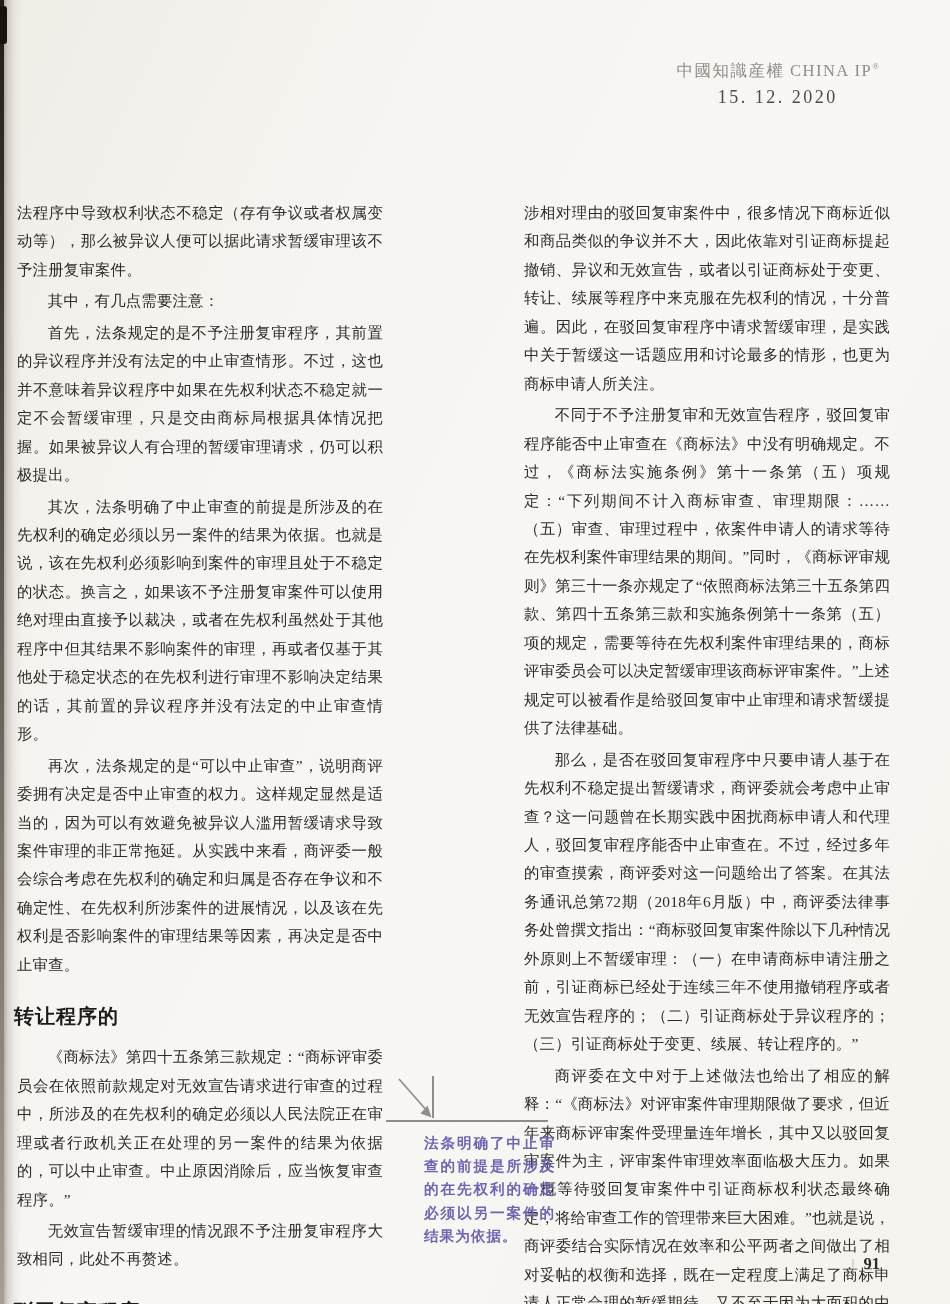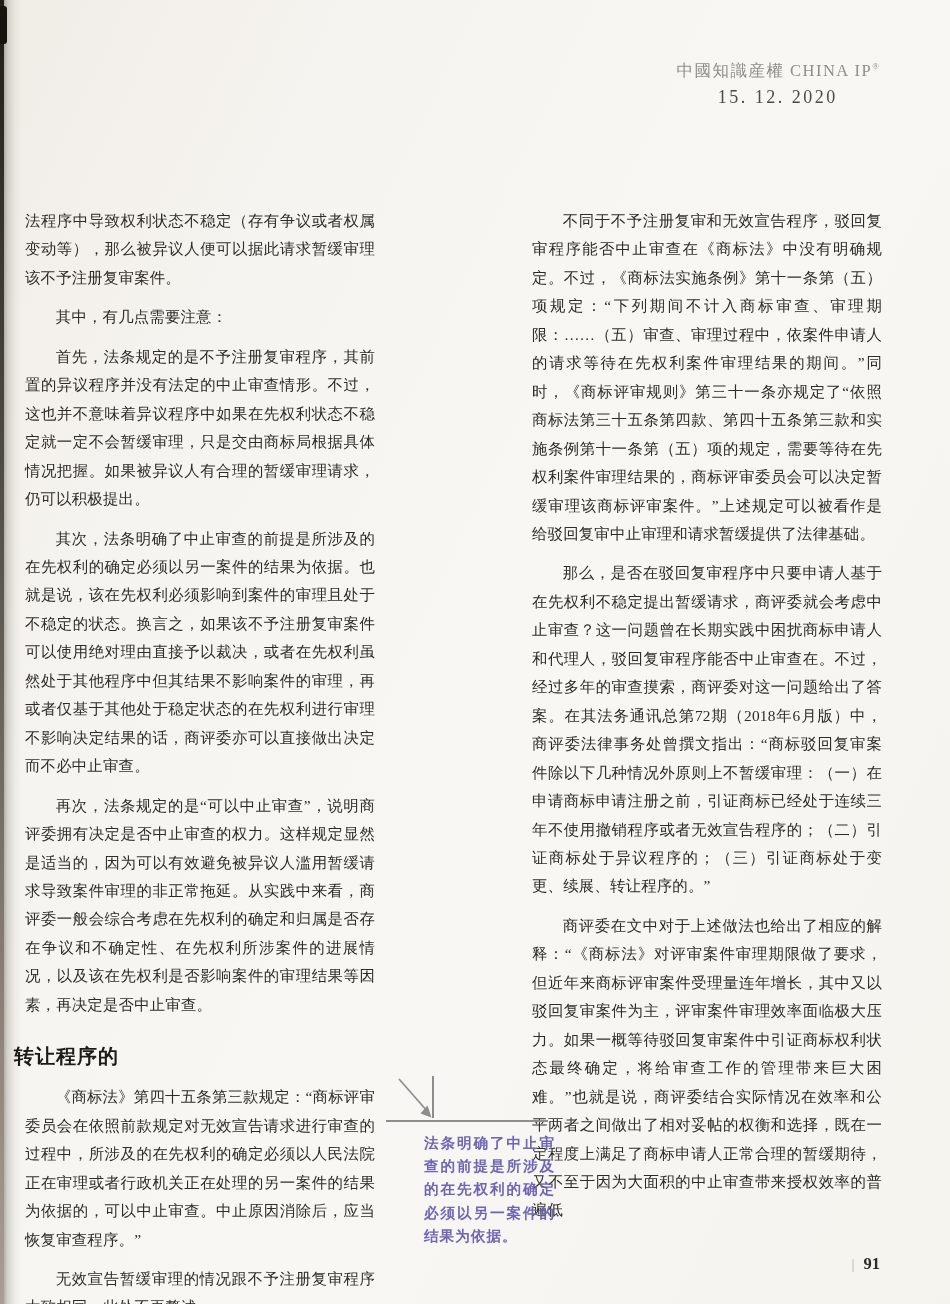--- a/index.html
+++ b/index.html
@@ -16,21 +16,21 @@
   .corner-mark{position:absolute;left:0;top:6px;width:7px;height:38px;background:#17130e;border-radius:0 3px 3px 0;}
   
   .header{position:absolute;right:71px;top:60px;text-align:right;}
   .magazine{font-size:16.5px;color:#8f8d89;letter-spacing:1.5px;text-align:center;}
   .reg{font-size:9px;vertical-align:7px;color:#8f8d89;letter-spacing:0;}
   .date{font-size:18px;color:#4d4b48;letter-spacing:2.5px;margin-top:5px;text-align:center;}
   
   .col{position:absolute;top:196px;width:372px;text-align:justify;}
   .col-left{left:14px;}
   .col-right{left:521px;}
-  p.body{margin:11px;font-size:15.4px;line-height:28.45px;text-indent:2em;letter-spacing:0.2px;
+  p.body{margin:3px;font-size:15.4px;line-height:28.45px;text-indent:2em;letter-spacing:0.2px;
     text-justify:inter-ideograph;}
   p.body.cont{text-indent:0;}
   h2.section{font-family:"DejaVu Sans","Liberation Sans",sans-serif;font-weight:bold;
     font-size:20px;color:#1d1b18;margin:24px 0 13px;letter-spacing:1px;text-align:left;}
   
   .callout{position:absolute;left:392px;top:1131px;width:131px;
     font-family:"DejaVu Sans","Liberation Sans",sans-serif;font-weight:bold;
     font-size:14.6px;line-height:23.2px;color:#6e65b4;text-align:justify;letter-spacing:1px;
     text-justify:inter-ideograph;margin-left:32px;}
   .arrow{position:absolute;left:384px;top:1046px;width:166px;height:80px;}
@@ -51,30 +51,31 @@
 
   <div class="header">
     <div class="magazine"><span>中國知識産權 CHINA IP</span><span class="reg">®</span></div>
     <div class="date">15. 12. 2020</div>
   </div>
 
   <div class="col col-left">
     <p class="body cont">法程序中导致权利状态不稳定（存有争议或者权属变动等），那么被异议人便可以据此请求暂缓审理该不予注册复审案件。</p>
     <p class="body">其中，有几点需要注意：</p>
     <p class="body">首先，法条规定的是不予注册复审程序，其前置的异议程序并没有法定的中止审查情形。不过，这也并不意味着异议程序中如果在先权利状态不稳定就一定不会暂缓审理，只是交由商标局根据具体情况把握。如果被异议人有合理的暂缓审理请求，仍可以积极提出。</p>
-    <p class="body">其次，法条明确了中止审查的前提是所涉及的在先权利的确定必须以另一案件的结果为依据。也就是说，该在先权利必须影响到案件的审理且处于不稳定的状态。换言之，如果该不予注册复审案件可以使用绝对理由直接予以裁决，或者在先权利虽然处于其他程序中但其结果不影响案件的审理，再或者仅基于其他处于稳定状态的在先权利进行审理不影响决定结果的话，商评委亦可以直接做出决定而不必中止审查。</p>
+    <p class="body">其次，法条明确了中止审查的前提是所涉及的在先权利的确定必须以另一案件的结果为依据。也就是说，该在先权利必须影响到案件的审理且处于不稳定的状态。换言之，如果该不予注册复审案件可以使用绝对理由直接予以裁决，或者在先权利虽然处于其他程序中但其结果不影响案件的审理，再或者仅基于其他处于稳定状态的在先权利进行审理不影响决定结果的话，其前置的异议程序并没有法定的中止审查情形。</p>
     <p class="body">再次，法条规定的是“可以中止审查”，说明商评委拥有决定是否中止审查的权力。这样规定显然是适当的，因为可以有效避免被异议人滥用暂缓请求导致案件审理的非正常拖延。从实践中来看，商评委一般会综合考虑在先权利的确定和归属是否存在争议和不确定性、在先权利所涉案件的进展情况，以及该在先权利是否影响案件的审理结果等因素，再决定是否中止审查。</p>
     <h2 class="section">转让程序的</h2>
     <p class="body">《商标法》第四十五条第三款规定：“商标评审委员会在依照前款规定对无效宣告请求进行审查的过程中，所涉及的在先权利的确定必须以人民法院正在审理或者行政机关正在处理的另一案件的结果为依据的，可以中止审查。中止原因消除后，应当恢复审查程序。”</p>
     <p class="body">无效宣告暂缓审理的情况跟不予注册复审程序大致相同，此处不再赘述。</p>
     <h2 class="section">驳回复审程序</h2>
     <p class="body">由于我国商标存量巨大，商标注册申请遇到驳回的情形比较常见，相应地带来了大量的驳回复审案件。在</p>
   </div>
 
   <div class="col col-right">
+    <p class="body cont">涉相对理由的驳回复审案件中，很多情况下商标近似和商品类似的争议并不大，因此依靠对引证商标提起撤销、异议和无效宣告，或者以引证商标处于变更、转让、续展等程序中来克服在先权利的情况，十分普遍。因此，在驳回复审程序中请求暂缓审理，是实践中关于暂缓这一话题应用和讨论最多的情形，也更为商标申请人所关注。</p>
     <p class="body">不同于不予注册复审和无效宣告程序，驳回复审程序能否中止审查在《商标法》中没有明确规定。不过，《商标法实施条例》第十一条第（五）项规定：“下列期间不计入商标审查、审理期限：……（五）审查、审理过程中，依案件申请人的请求等待在先权利案件审理结果的期间。”同时，《商标评审规则》第三十一条亦规定了“依照商标法第三十五条第四款、第四十五条第三款和实施条例第十一条第（五）项的规定，需要等待在先权利案件审理结果的，商标评审委员会可以决定暂缓审理该商标评审案件。”上述规定可以被看作是给驳回复审中止审理和请求暂缓提供了法律基础。</p>
     <p class="body">那么，是否在驳回复审程序中只要申请人基于在先权利不稳定提出暂缓请求，商评委就会考虑中止审查？这一问题曾在长期实践中困扰商标申请人和代理人，驳回复审程序能否中止审查在。不过，经过多年的审查摸索，商评委对这一问题给出了答案。在其法务通讯总第72期（2018年6月版）中，商评委法律事务处曾撰文指出：“商标驳回复审案件除以下几种情况外原则上不暂缓审理：（一）在申请商标申请注册之前，引证商标已经处于连续三年不使用撤销程序或者无效宣告程序的；（二）引证商标处于异议程序的；（三）引证商标处于变更、续展、转让程序的。”</p>
     <p class="body">商评委在文中对于上述做法也给出了相应的解释：“《商标法》对评审案件审理期限做了要求，但近年来商标评审案件受理量连年增长，其中又以驳回复审案件为主，评审案件审理效率面临极大压力。如果一概等待驳回复审案件中引证商标权利状态最终确定，将给审查工作的管理带来巨大困难。”也就是说，商评委结合实际情况在效率和公平两者之间做出了相对妥帖的权衡和选择，既在一定程度上满足了商标申请人正常合理的暂缓期待，又不至于因为大面积的中止审查带来授权效率的普遍低</p>
   </div>
 
   <svg class="arrow" viewBox="0 0 166 80" xmlns="http://www.w3.org/2000/svg">
     <line x1="2" y1="75" x2="164" y2="75" stroke="#8d8d8d" stroke-width="2"></line>
     <line x1="49" y1="30" x2="49" y2="72" stroke="#8d8d8d" stroke-width="2"></line>
     <line x1="15" y1="33" x2="44" y2="66" stroke="#8d8d8d" stroke-width="1.7"></line>
     <polygon points="47.5,71.5 36.5,67.5 43.5,59.5" fill="#8d8d8d"></polygon>

